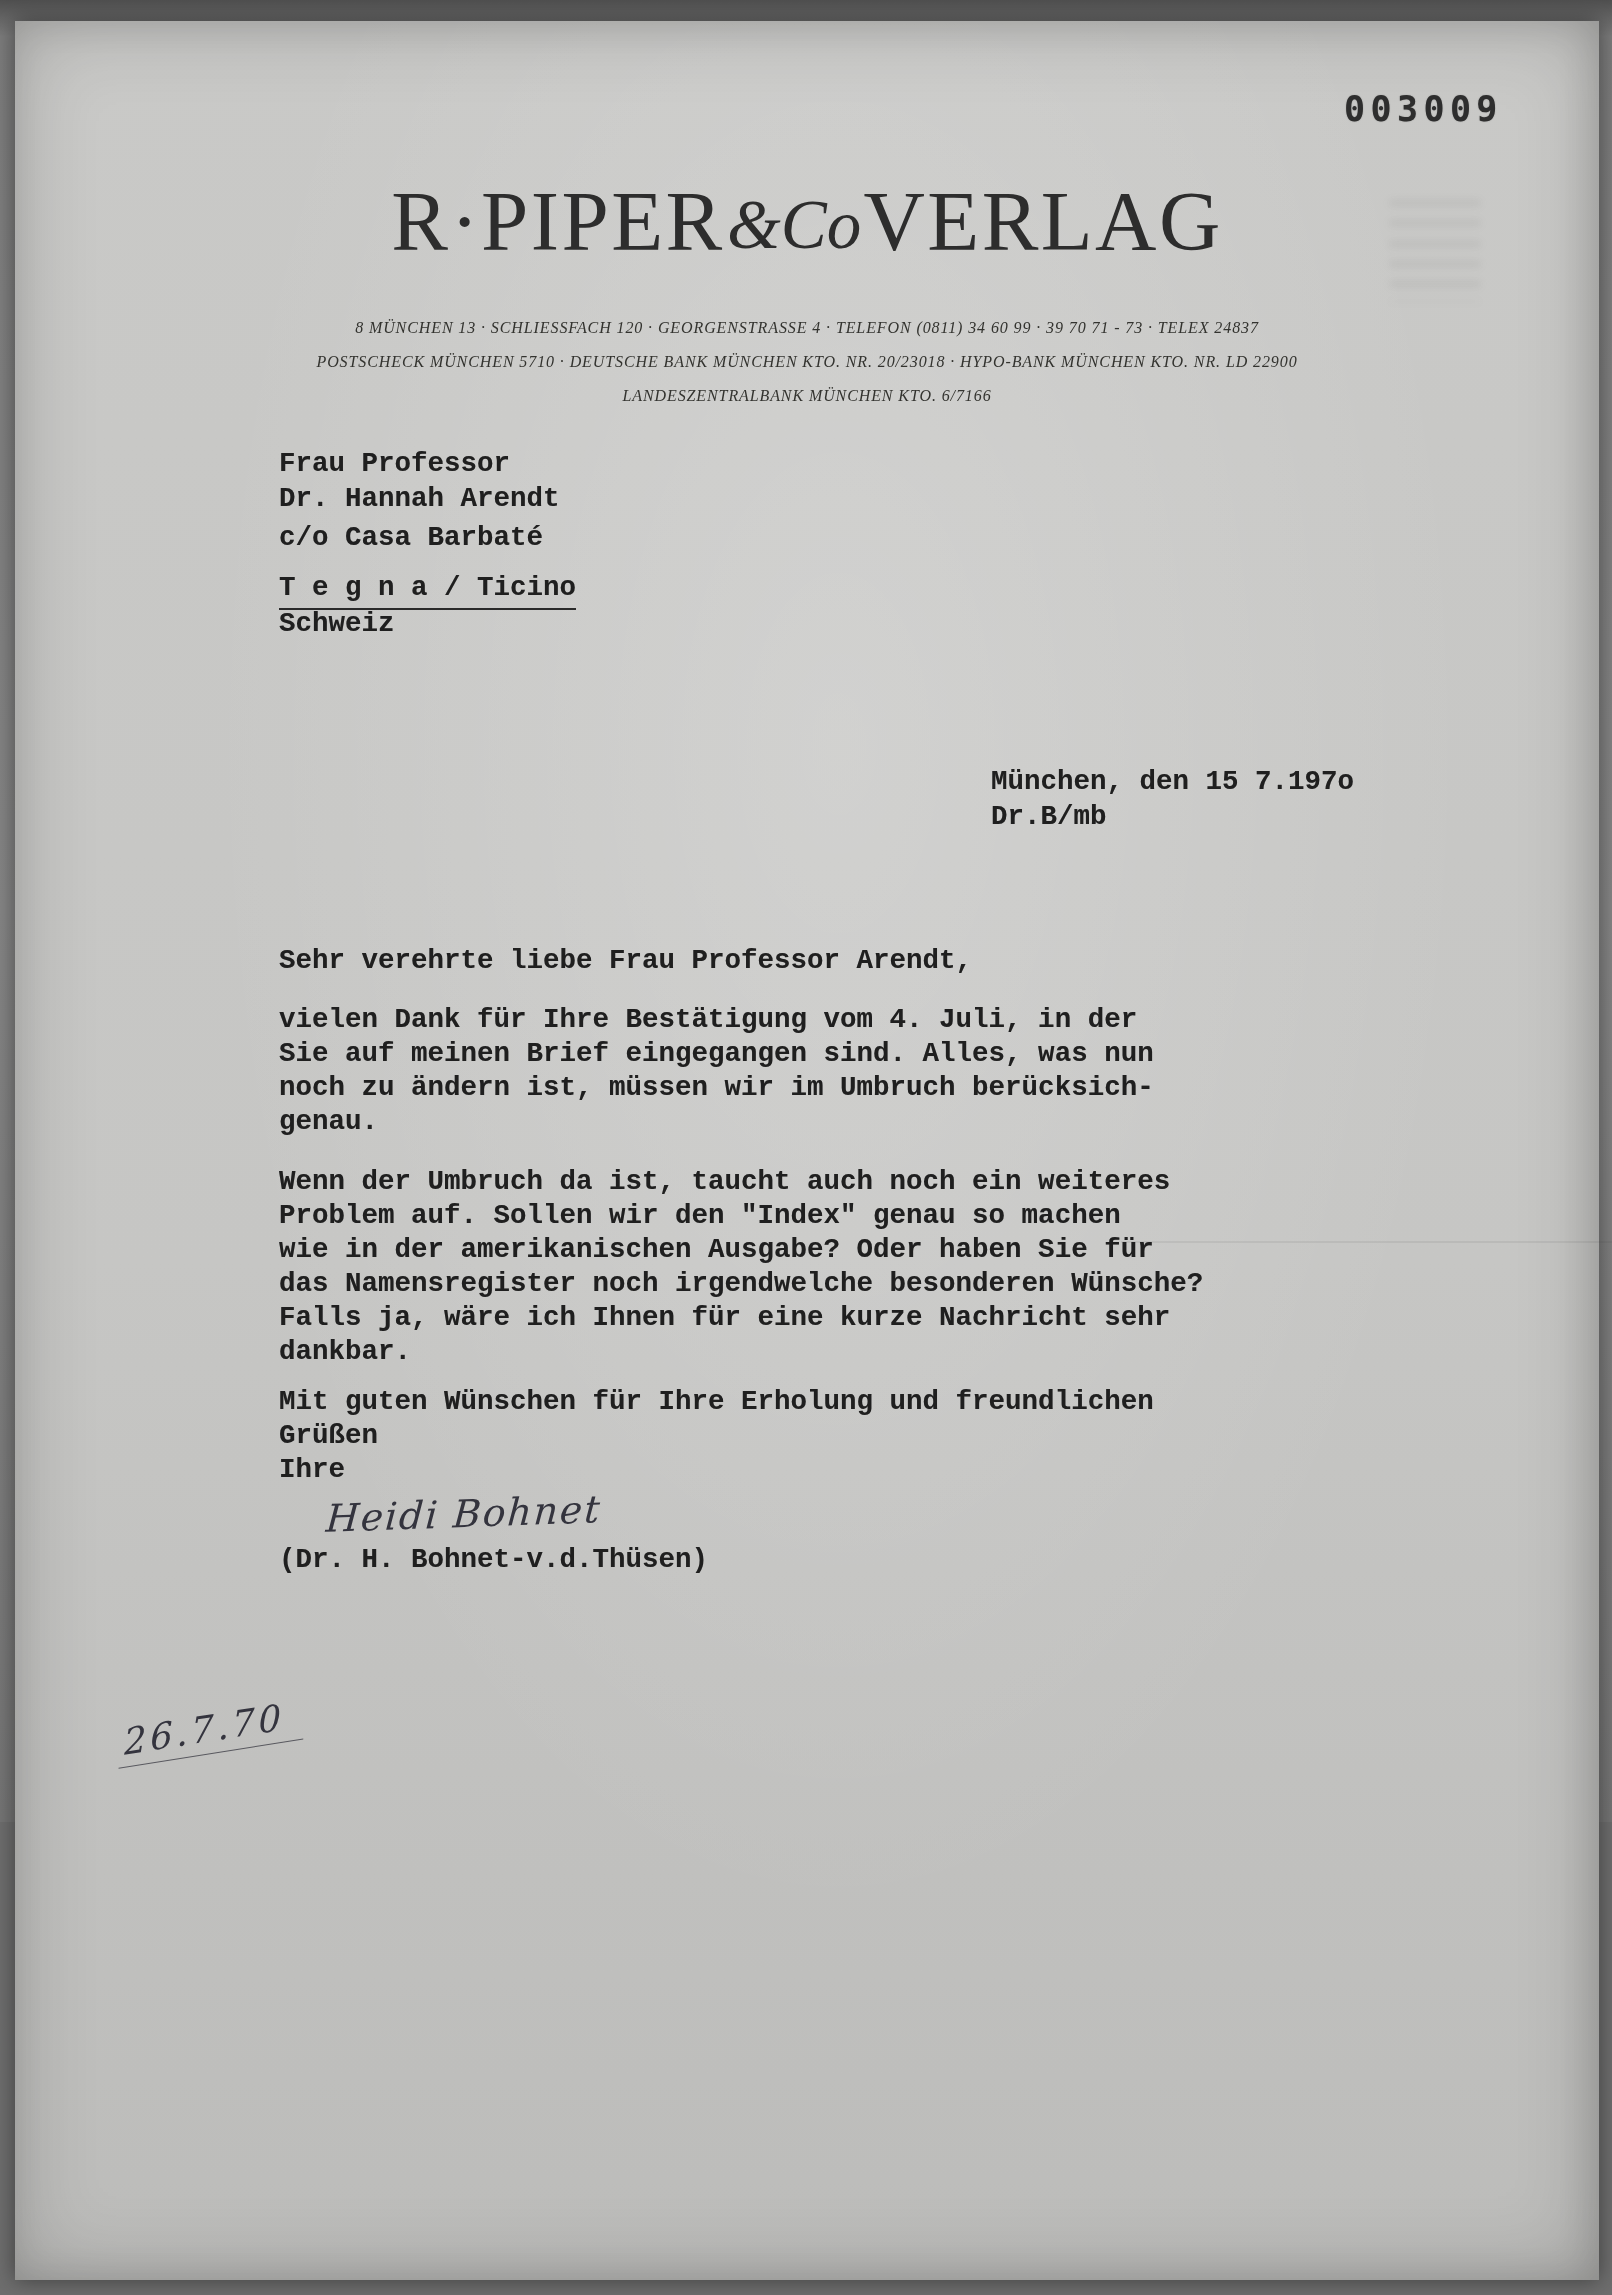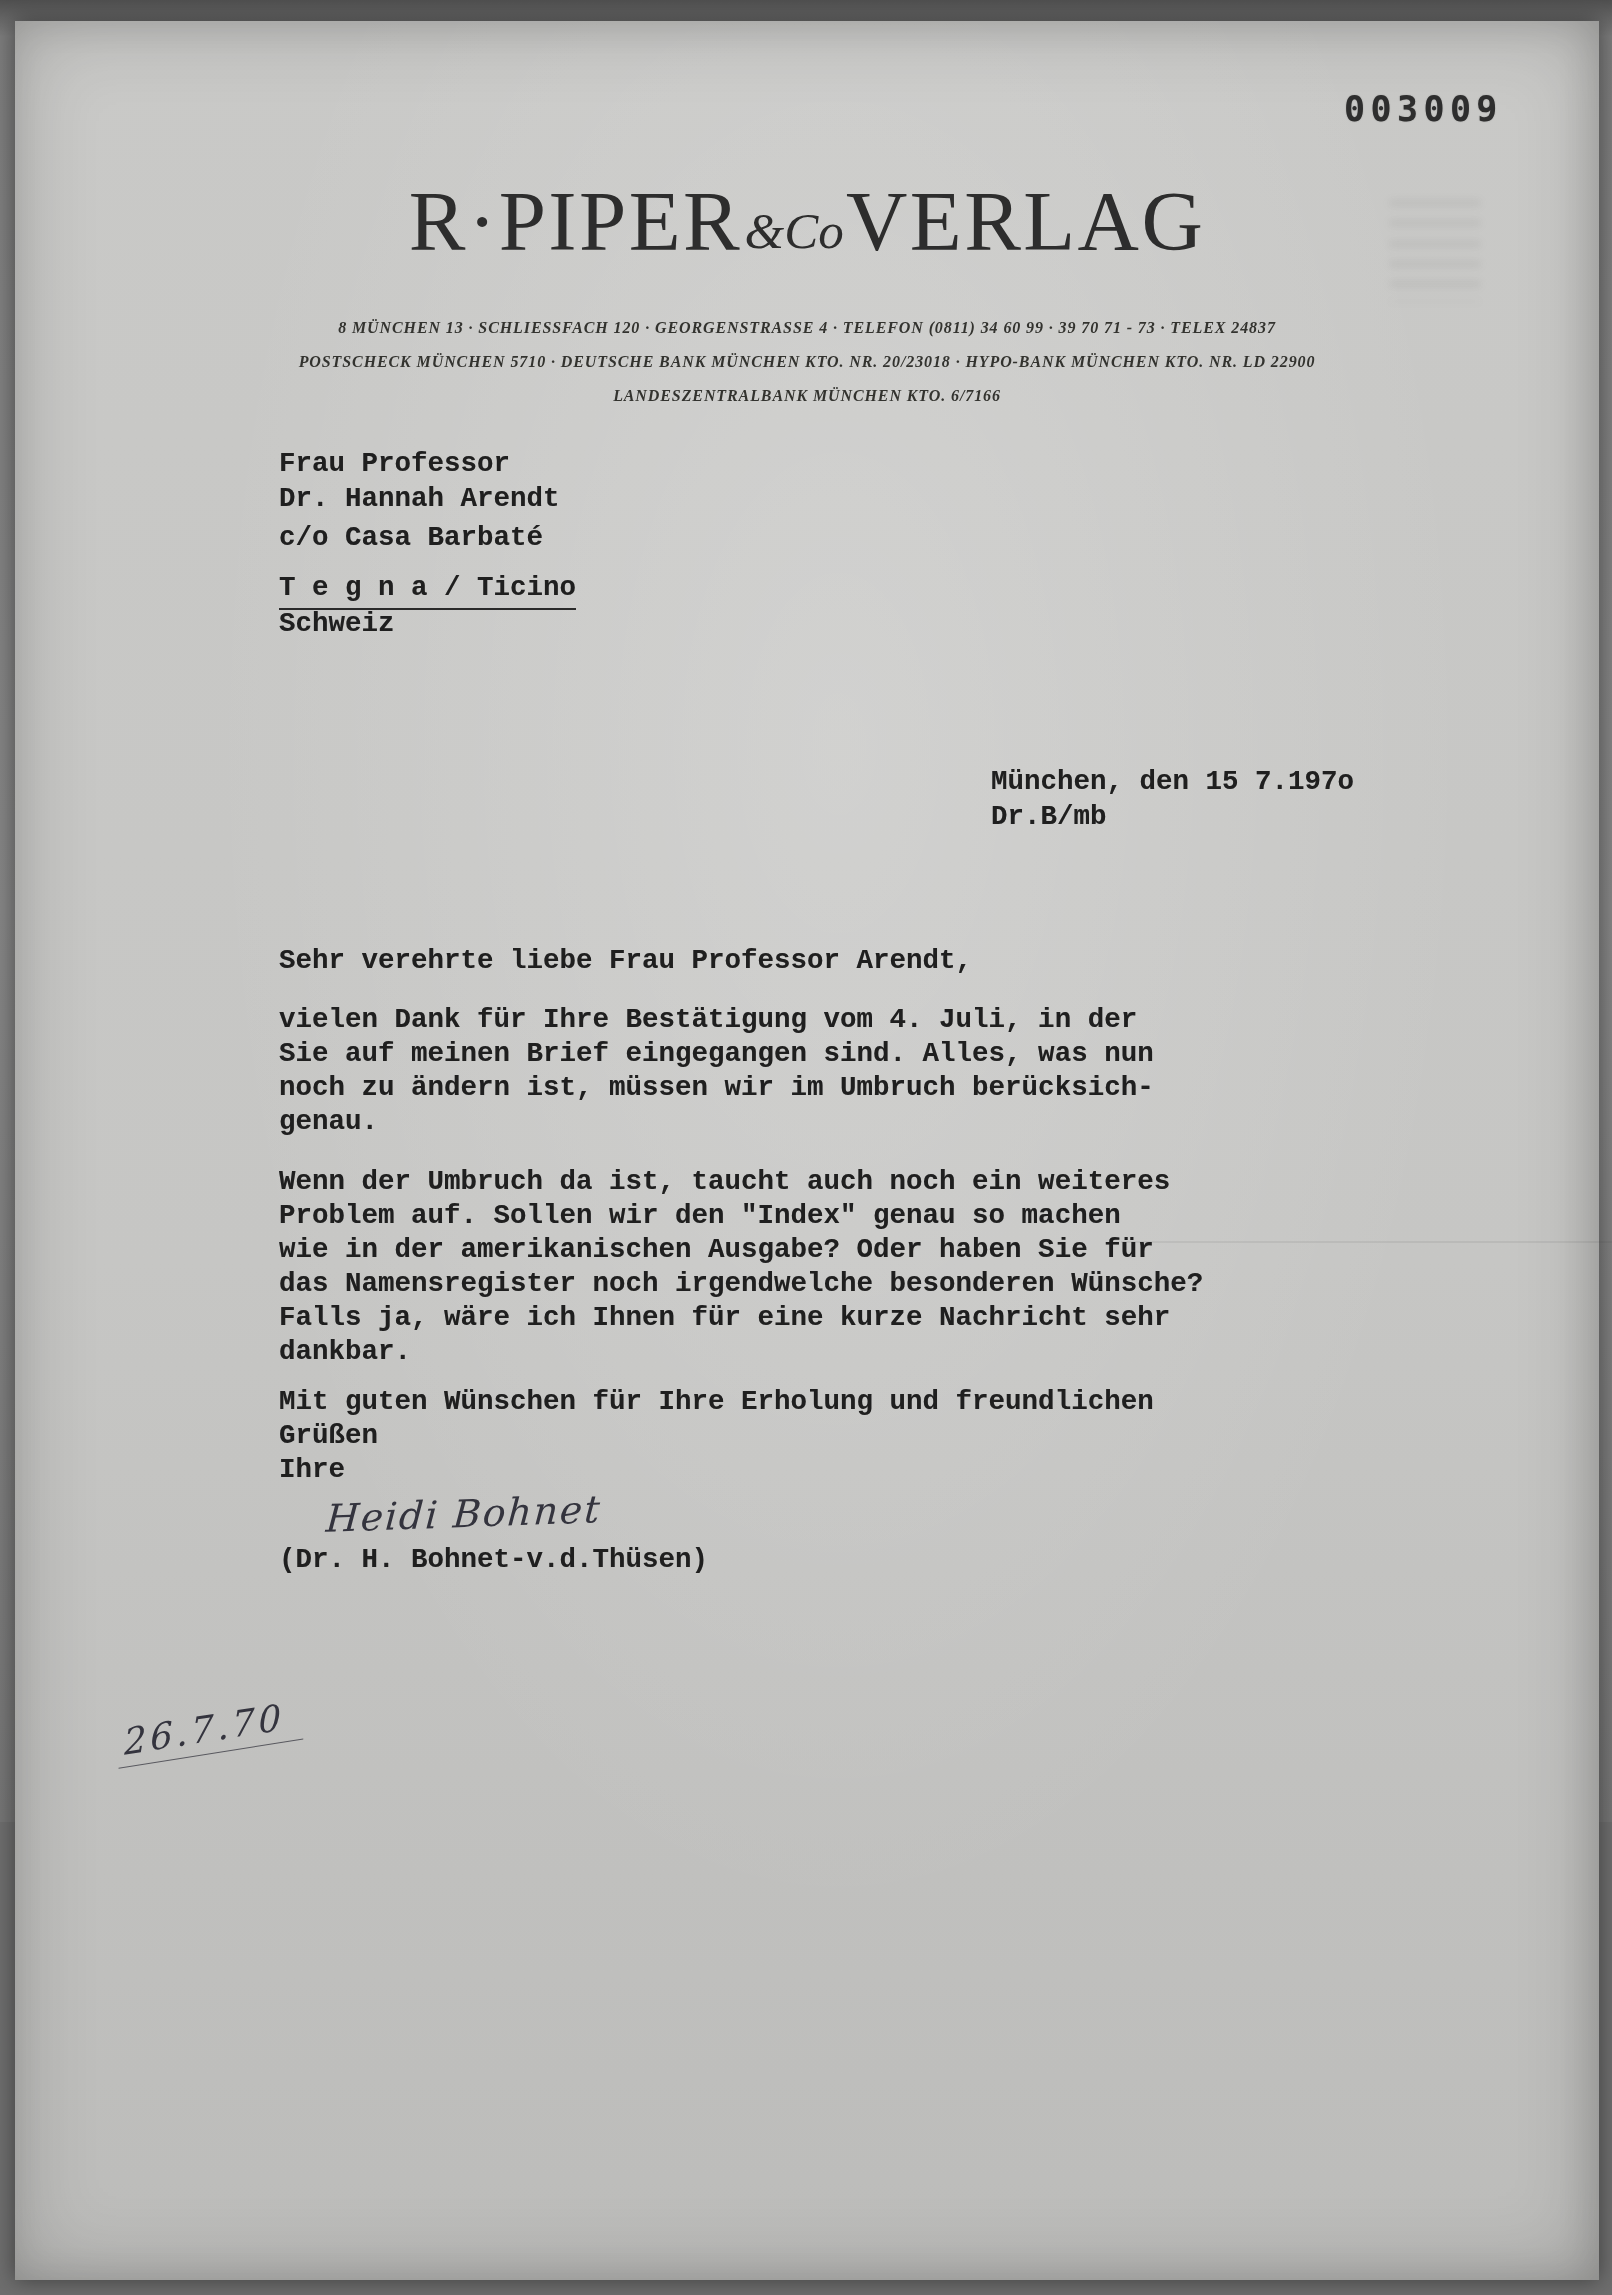--- a/index.html
+++ b/index.html
@@ -49,33 +49,32 @@
   }
   .logo-row {
     left: 0; right: 0; top: 151px;
     text-align: center;
     color: #2d2d2d;
     font-family: "Liberation Serif", serif;
     white-space: nowrap;
   }
   .logo-main { font-size: 85px; letter-spacing: 2.4px; }
   .logo-amp  {
-    font-size: 51px; font-style: italic; letter-spacing: 0;
+    font-size: 69px; font-style: italic; letter-spacing: 0;
     position: relative; top: -2.4px; margin: 0 2.4px;
   }
   .lh-address {
     left: 0; right: 0; top: 290px;
     text-align: center;
     font-family: "Liberation Serif", serif;
     font-style: italic;
     font-size: 16px;
     line-height: 34px;
     letter-spacing: 0.9px;
     color: #33332f;
-    font-weight: bold;
   }
 
   .underlined {
     display: inline-block;
     border-bottom: 2.4px solid #2a2a2a;
     padding-bottom: 3px;
   }
 
   
   .hand {

